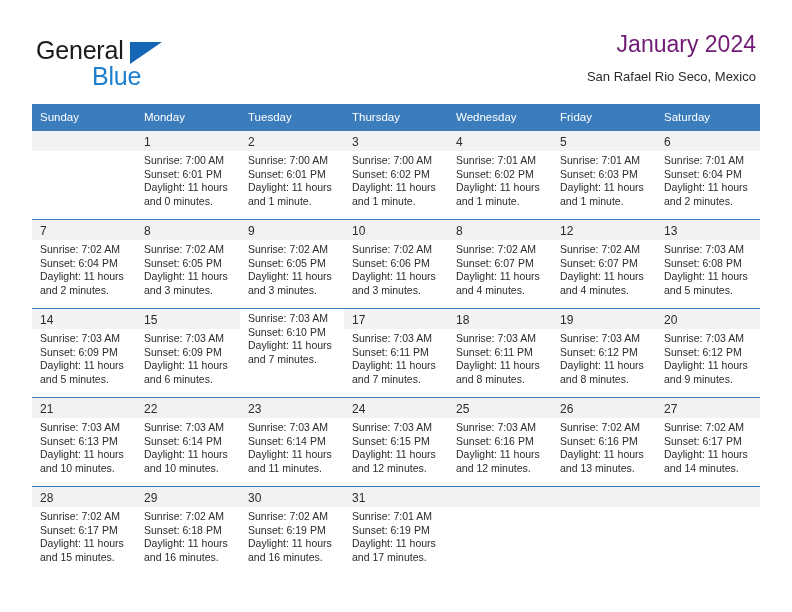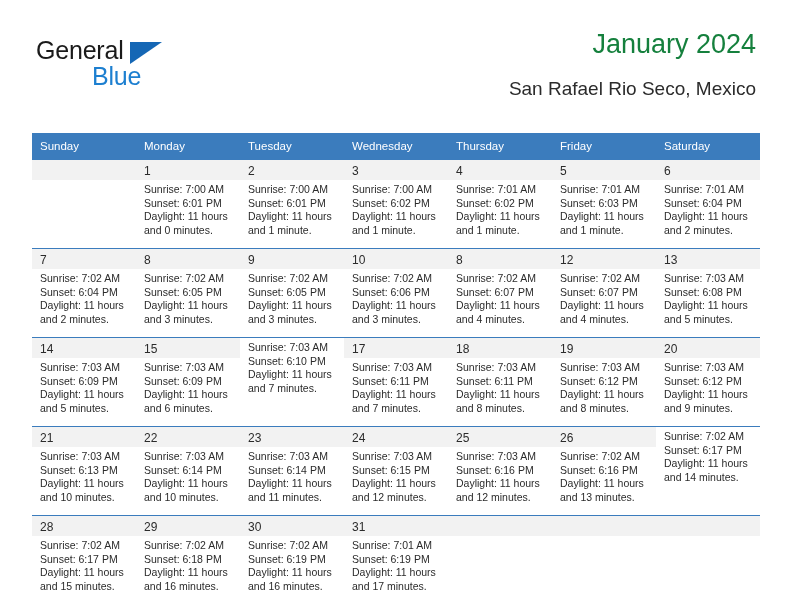--- a/index.html
+++ b/index.html
@@ -68,46 +68,45 @@
     white-space: nowrap;
   }
 
   .title-block {
     position: absolute;
     right: 36px;
     top: 26px;
     text-align: right;
   }
   .cal-title {
-    font-size: 27px;
-    color: #15803d;
+    font-size: 23px;
+    color: #701a75;
     line-height: 36px;
     white-space: nowrap;
   }
   .cal-subtitle {
-    font-size: 19px;
+    font-size: 13px;
     color: #2b2b2b;
     line-height: 22px;
-    margin-top: 16px;
+    margin-top: 4px;
     white-space: nowrap;
   }
 
   
   .calendar {
     position: absolute;
     left: 32px;
     top: 104px;
     width: 728px;
   }
 
   .weekdays {
     display: flex;
     width: 100%;
     background: #3b7cbd;
-    margin-top: 29px;
   }
   .weekday {
     flex: 1 1 0;
     box-sizing: border-box;
     padding: 5px 0 5px 8px;
     font-size: 11.5px;
     color: #ffffff;
     line-height: 16px;
     white-space: nowrap;
     overflow: hidden;
@@ -175,22 +174,22 @@
     </div>
 
   </div>
 
   <div class="calendar">
 
     <div class="weekdays">
       <div class="weekday">Sunday</div>
       <div class="weekday">Monday</div>
       <div class="weekday">Tuesday</div>
+      <div class="weekday">Thursday</div>
       <div class="weekday">Wednesday</div>
-      <div class="weekday">Thursday</div>
       <div class="weekday">Friday</div>
       <div class="weekday">Saturday</div>
     </div>
 
     <div class="week">
       <div class="day">
         <div class="day-num-band"><span class="day-num"></span></div>
         <div class="day-info">
           <div></div>
           <div></div>
@@ -434,20 +433,21 @@
       <div class="day">
         <div class="day-num-band"><span class="day-num">26</span></div>
         <div class="day-info">
           <div>Sunrise: 7:02 AM</div>
           <div>Sunset: 6:16 PM</div>
           <div>Daylight: 11 hours</div>
           <div>and 13 minutes.</div>
         </div>
       </div>
       <div class="day">
+        <div class="day-num-band"><span class="day-num">27</span></div>
         <div class="day-info">
           <div>Sunrise: 7:02 AM</div>
           <div>Sunset: 6:17 PM</div>
           <div>Daylight: 11 hours</div>
           <div>and 14 minutes.</div>
         </div>
       </div>
     </div>
 
     <div class="week">

